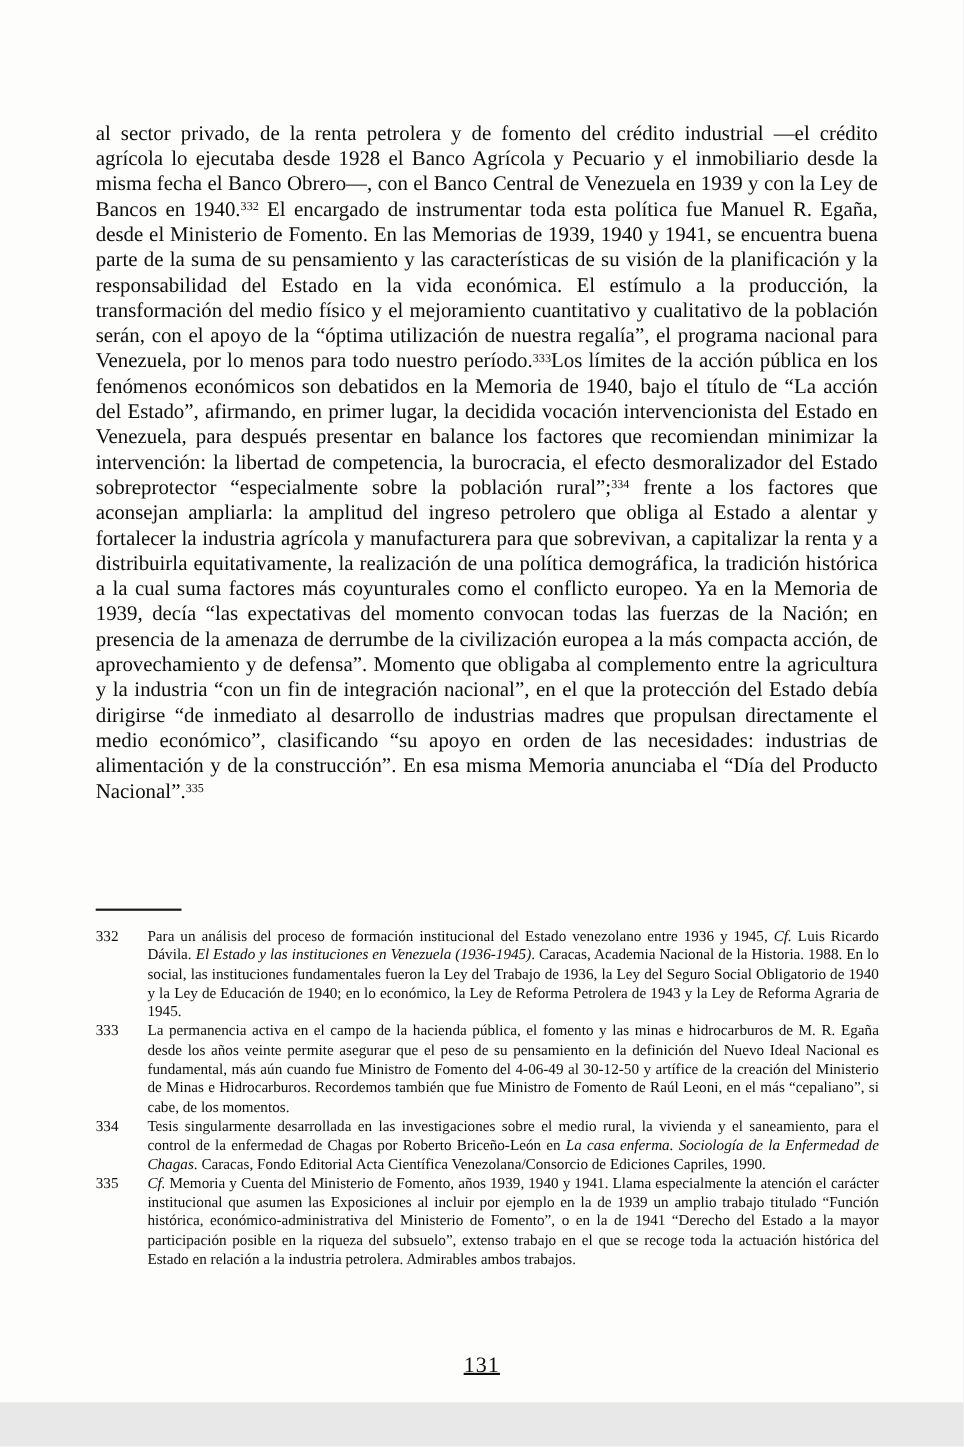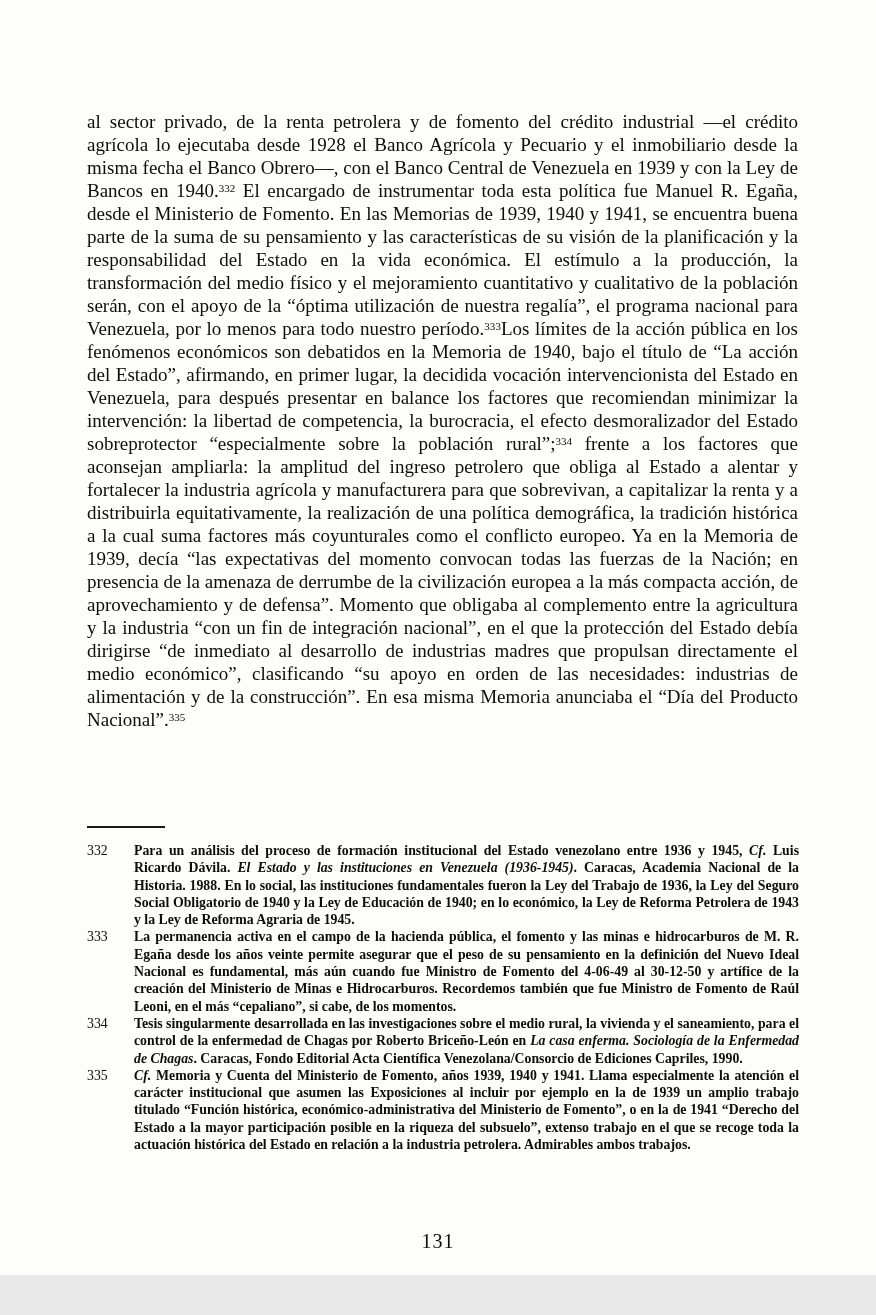--- a/index.html
+++ b/index.html
@@ -60,30 +60,30 @@
     display: flex;
     align-items: flex-start;
   }
   .fn-num {
     flex: 0 0 47px;
     text-align: left;
   }
   .fn-text {
     flex: 1 1 auto;
     text-align: justify;
-    font-weight: bold;
   }
   .page-number {
     position: absolute;
     top: 1230px;
     left: 0;
     width: 100%;
     text-align: center;
     font-size: 20px;
     letter-spacing: 1px;
+    text-decoration: underline;
   }
 </style>
 </head>
 <body>
 
 <div class="page">
 
   <div class="body-text">
     <p><span>al sector privado, de la renta petrolera y de fomento del crédito industrial —el crédito agrícola lo ejecutaba desde 1928 el Banco Agrícola y Pecuario y el inmobiliario desde la misma fecha el Banco Obrero—, con el Banco Central de Venezuela en 1939 y con la Ley de Bancos en 1940.</span><sup>332</sup><span> El encargado de instrumentar toda esta política fue Manuel R. Egaña, desde el Ministerio de Fomento. En las Memorias de 1939, 1940 y 1941, se encuentra buena parte de la suma de su pensamiento y las características de su visión de la planificación y la responsabilidad del Estado en la vida económica. El estímulo a la producción, la transformación del medio físico y el mejoramiento cuantitativo y cualitativo de la población serán, con el apoyo de la “óptima utilización de nuestra regalía”, el programa nacional para Venezuela, por lo menos para todo nuestro período.</span><sup>333</sup><span>Los límites de la acción pública en los fenómenos económicos son debatidos en la Memoria de 1940, bajo el título de “La acción del Estado”, afirmando, en primer lugar, la decidida vocación intervencionista del Estado en Venezuela, para después presentar en balance los factores que recomiendan minimizar la intervención: la libertad de competencia, la burocracia, el efecto desmoralizador del Estado sobreprotector “especialmente sobre la población rural”;</span><sup>334</sup><span> frente a los factores que aconsejan ampliarla: la amplitud del ingreso petrolero que obliga al Estado a alentar y fortalecer la industria agrícola y manufacturera para que sobrevivan, a capitalizar la renta y a distribuirla equitativamente, la realización de una política demográfica, la tradición histórica a la cual suma factores más coyunturales como el conflicto europeo. Ya en la Memoria de 1939, decía “las expectativas del momento convocan todas las fuerzas de la Nación; en presencia de la amenaza de derrumbe de la civilización europea a la más compacta acción, de aprovechamiento y de defensa”. Momento que obligaba al complemento entre la agricultura y la industria “con un fin de integración nacional”, en el que la protección del Estado debía dirigirse “de inmediato al desarrollo de industrias madres que propulsan directamente el medio económico”, clasificando “su apoyo en orden de las necesidades: industrias de alimentación y de la construcción”. En esa misma Memoria anunciaba el “Día del Producto Nacional”.</span><sup>335</sup></p>
   </div>

